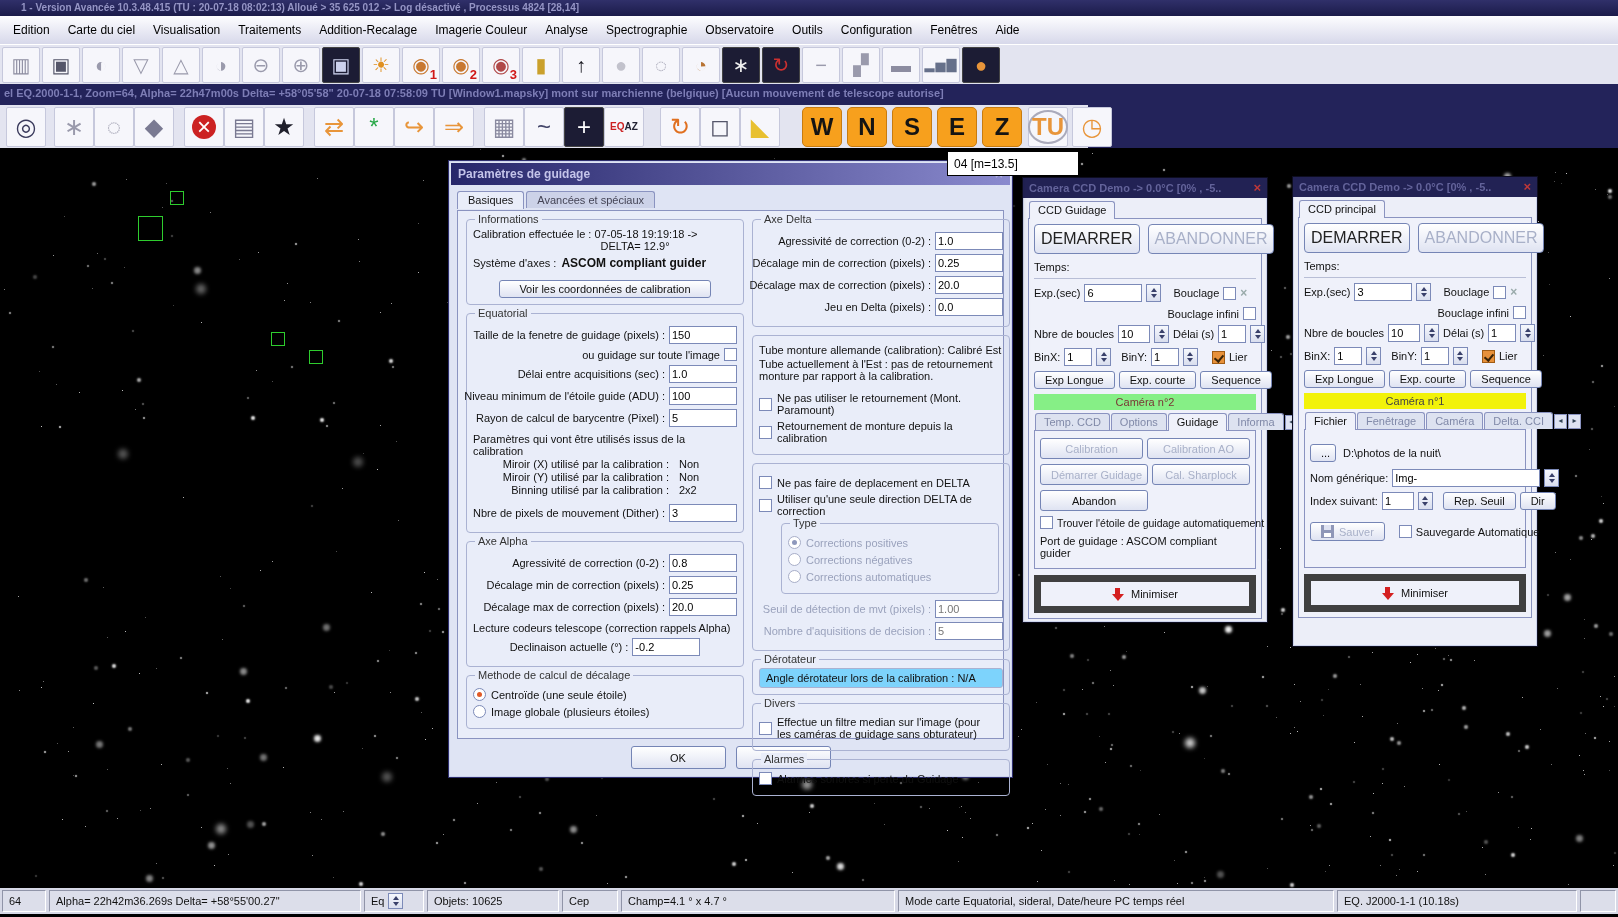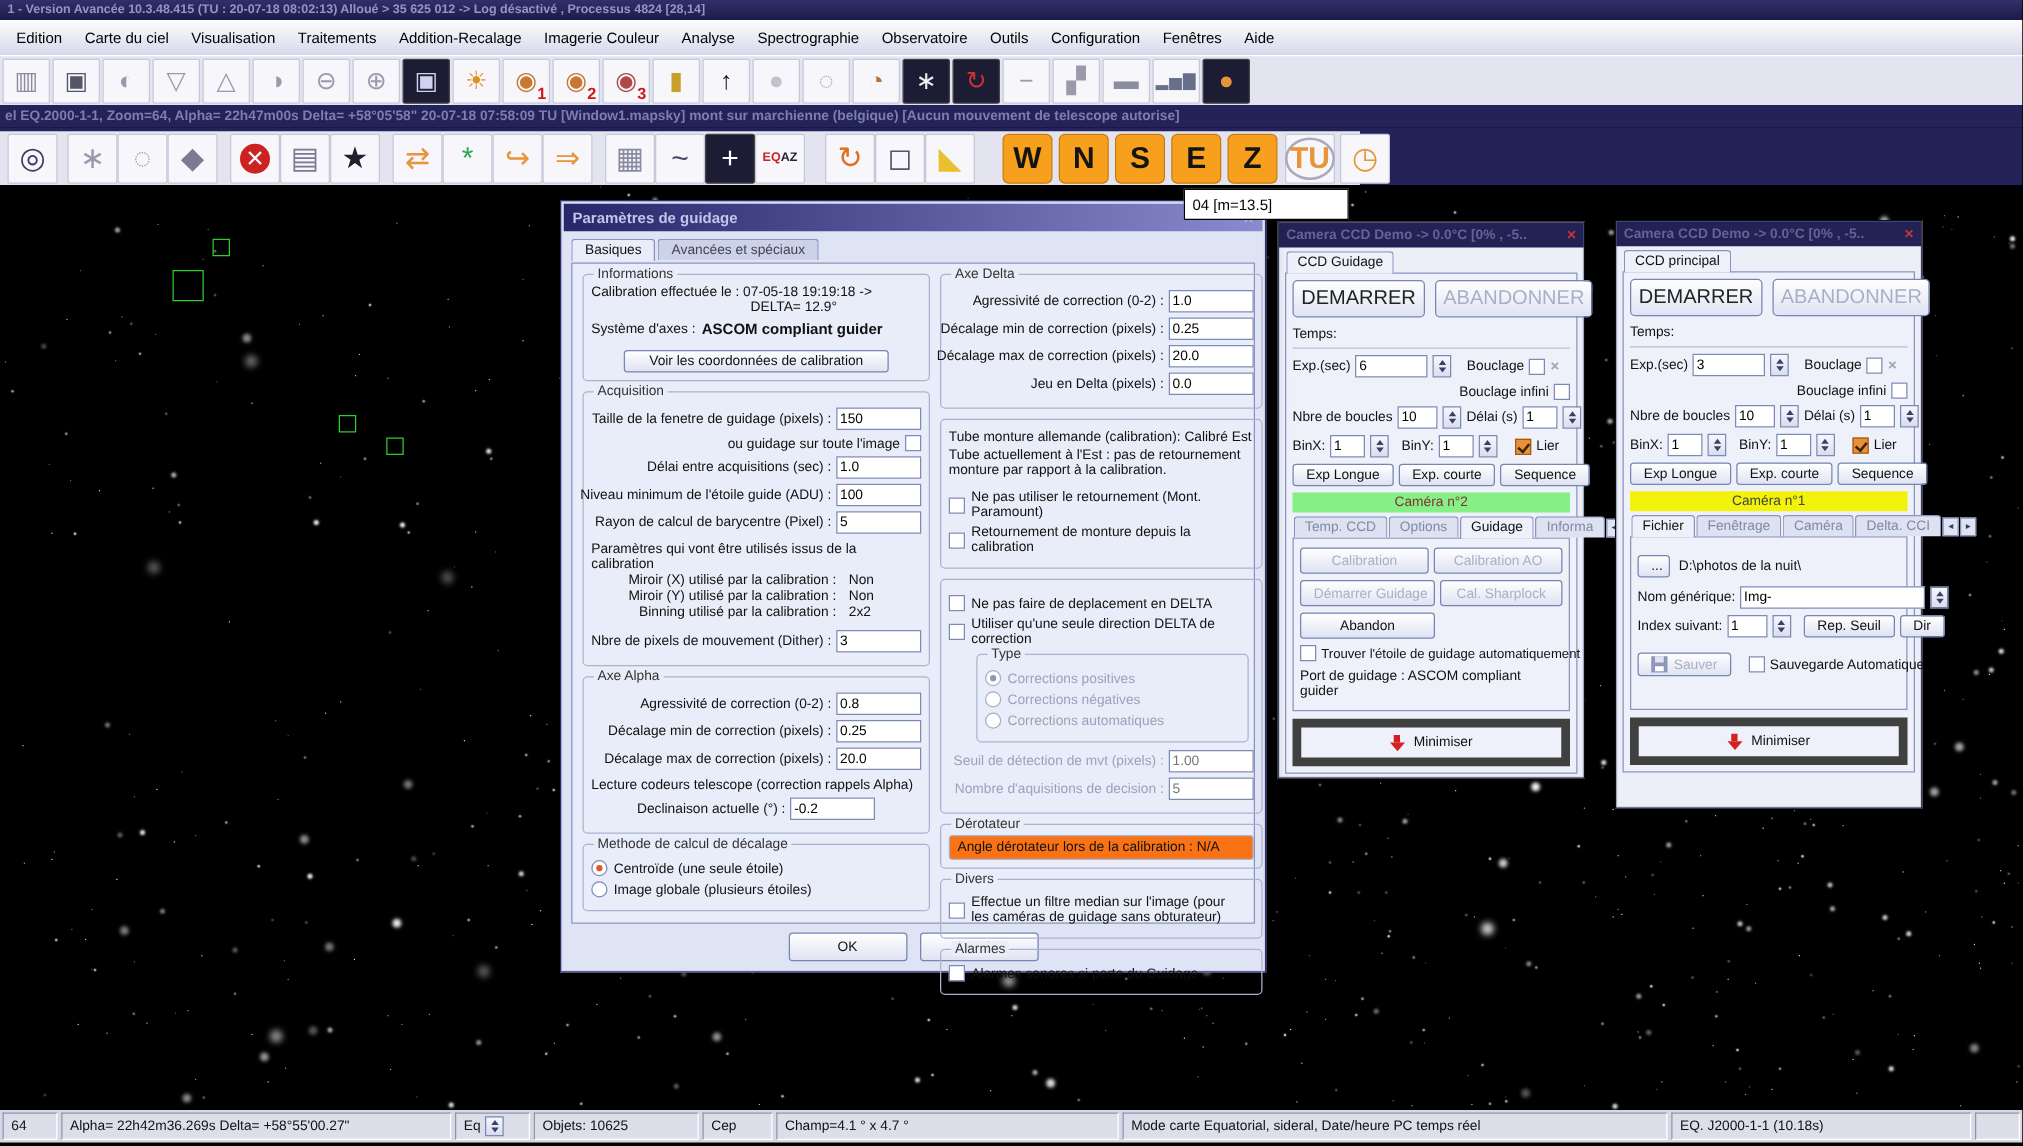--- a/index.html
+++ b/index.html
@@ -1,21 +1,21 @@
 <!DOCTYPE html>
 <html><head>
 <meta charset="utf-8">
 <style>
   html,body{margin:0;padding:0}
   body{width:1618px;height:917px;position:relative;overflow:hidden;background:#000;
        font-family:"Liberation Sans",sans-serif;font-size:11px;color:#111}
   .abs{position:absolute}
   
   #titlebar{left:0;top:0;width:1618px;height:16px;background:linear-gradient(#30306a,#1b1b4a);
-            color:#9595c5;font-size:10px;font-weight:bold;line-height:16px;padding-left:6px;box-sizing:border-box}
+            color:#9595c5;font-size:10px;font-weight:bold;line-height:16px;padding-left:21px;box-sizing:border-box}
   #menubar{left:0;top:16px;width:1618px;height:28px;background:linear-gradient(#fdfdff,#d7d8ea);
            display:flex;align-items:center;padding-left:4px;box-sizing:border-box;font-size:12px;color:#000}
   .menu-item{padding:0 9px;white-space:nowrap}
   #tb1{left:0;top:44px;width:1618px;height:40px;background:#e3e4f0;display:flex;align-items:center;
        gap:2px;padding:0 2px;box-sizing:border-box;border-top:1px solid #fff}
   #statusTop{left:0;top:84px;width:1618px;height:18px;background:#23235a;color:#7d7db5;
              font-weight:bold;line-height:18px;padding-left:4px;box-sizing:border-box;white-space:nowrap}
   #tb2band{left:0;top:102px;width:1618px;height:46px;background:#23235a}
   #tb2icons{position:absolute;left:0;top:3px;height:43px;width:1088px;background:#e3e4f0;
             display:flex;align-items:center;padding-left:4px;box-sizing:border-box}
@@ -98,21 +98,21 @@
   .grp{border:1px solid #aab2d2;border-radius:4px;margin-bottom:8px;padding:8px 6px 6px;position:relative}
   .grp>.legend{position:absolute;top:-7px;left:8px;background:#e9edf9;padding:0 3px;color:#333;white-space:nowrap}
   .row{display:flex;justify-content:flex-end;align-items:center;margin:4px 0;gap:4px}
   .row label{text-align:right;white-space:nowrap}
   .lrow{display:flex;align-items:center;gap:5px;margin:4px 0}
   .srow{display:flex;margin:1px 0}
   .srow .sl{width:196px;text-align:right;white-space:nowrap}
   .srow .sv{margin-left:10px}
   .ctr{text-align:center}
   .dim,.dim label{color:#9aa2bc}
-  .inset{border:1px solid #aab2d2;border-radius:3px;padding:3px 6px;background:#f97316}
+  .inset{border:1px solid #aab2d2;border-radius:3px;padding:3px 6px;background:#7dd3fc}
   .dlg-footer{position:absolute;left:0;right:0;bottom:8px;display:flex;justify-content:center;gap:10px}
   .dlg-footer .btn{width:95px;height:23px}
   
   .panel{background:#eceef8;border:1px solid #0d0d20;box-shadow:0 0 0 1px #cdd4ec inset;
          z-index:30;box-sizing:border-box}
   #panel1{left:1022px;top:177px;width:246px;height:446px}
   #panel2{left:1292px;top:176px;width:246px;height:471px}
   .ptitle{height:20px;background:#222254;color:#63639a;font-weight:bold;line-height:20px;
           padding:0 6px;display:flex;align-items:center}
   .pclose{margin-left:auto;color:#c03838;font-weight:bold;font-size:13px}
@@ -353,21 +353,21 @@
         <div>Calibration effectuée le :  07-05-18 19:19:18 -&gt;</div>
         <div class="ctr" style="padding-left:60px">DELTA= 12.9°</div>
         <div class="lrow">
             <span>Système d'axes :</span>
           <b style="font-size:12px">ASCOM compliant guider</b>
           </div>
         <div class="ctr" style="margin-top:10px"><button class="btn" style="width:212px">Voir les coordonnées de calibration</button></div>
       </div>
 
       <div class="grp">
-        <span class="legend">Acquisition</span>
+        <span class="legend">Equatorial</span>
         <div class="row">
             <label>Taille de la fenetre de guidage (pixels) :</label>
           <input class="tbx w62" value="150" style="">
           </div>
         <div class="row">
             <label>ou guidage sur toute l'image</label>
           <span class="cb"></span>
           </div>
         <div class="row">
             <label>Délai entre acquisitions (sec) :</label>

